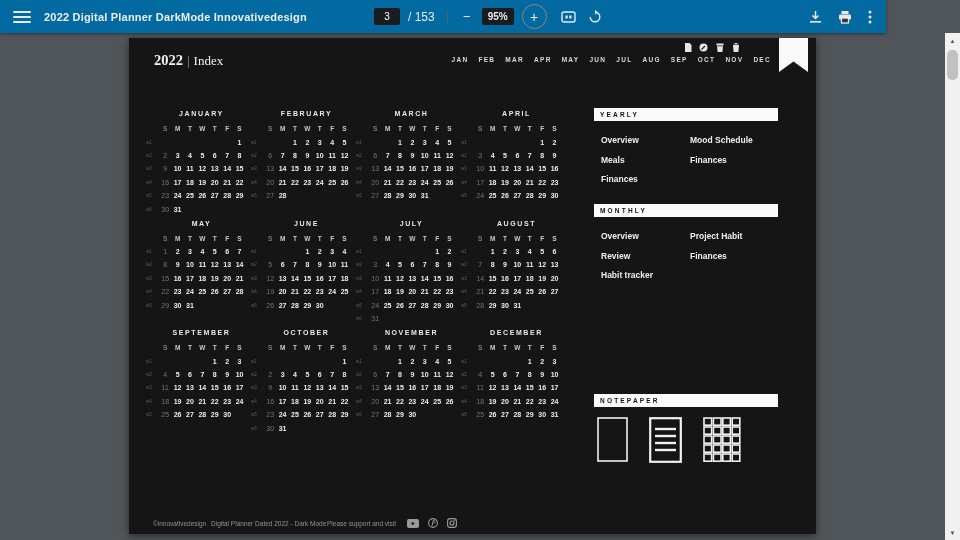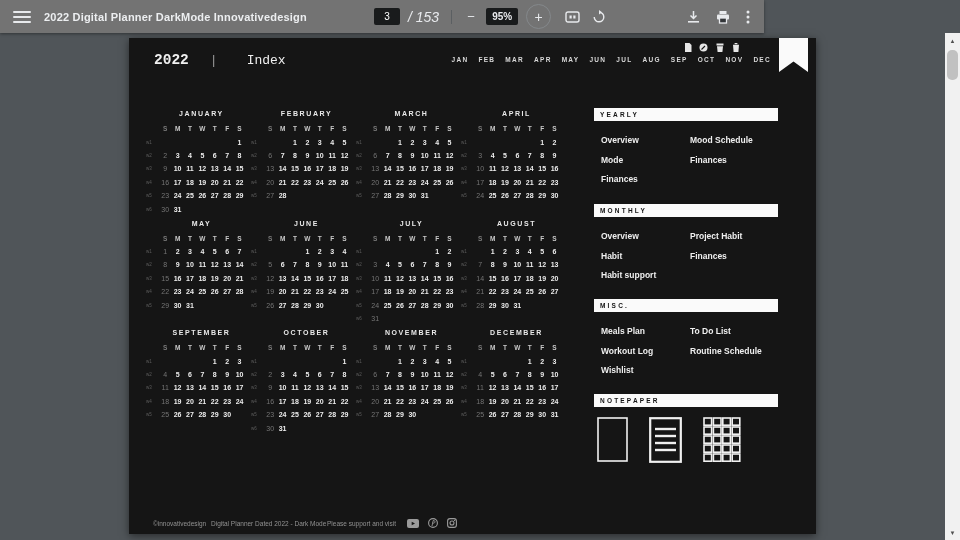--- a/index.html
+++ b/index.html
@@ -1,32 +1,32 @@
 <!DOCTYPE html>
 <html><head>
 <meta charset="utf-8">
 <style>
   * { margin:0; padding:0; box-sizing:border-box; }
   html,body { width:960px; height:540px; overflow:hidden; background:#505559;
     font-family:"Liberation Sans", sans-serif; }
 
   
-  .toolbar { position:relative; width:764px; height:33px; background:#737373;
+  .toolbar { position:relative; width:886px; height:33px; background:#0369a1;
     display:flex; align-items:center; color:#e8eaed; z-index:5;
     box-shadow:0 1px 3px rgba(0,0,0,.4); }
   .hamburger { width:18px; height:12px; margin:0 13px 0 13px; display:flex;
     flex-direction:column; justify-content:space-between; cursor:pointer; }
   .hamburger span { display:block; height:2px; background:#e8eaed; border-radius:1px; }
   .tb-title { font-size:11px; font-weight:600; letter-spacing:.2px; color:#eceef0; }
   .tb-center { position:absolute; left:374px; top:0; height:33px; display:flex;
     align-items:center; gap:8px; }
   .page-input { width:26px; height:17px; background:#191b1c; border:none; color:#fff;
     font-size:10px; text-align:center; border-radius:2px;
     font-family:"Liberation Sans", sans-serif; }
-  .page-total { font-size:14px; color:#e8eaed;font-style:italic; }
+  .page-total { font-size:12px; color:#e8eaed; }
   .tb-divider { width:1px; height:14px; background:#5b5f62; margin:0 4px; }
   .tb-btn { background:none; border:none; color:#e8eaed; cursor:pointer;
     display:flex; align-items:center; justify-content:center; padding:0; }
   .minus-btn { font-size:13px; width:14px; }
   .zoom-box { min-width:32px; height:17px; background:#191b1c; border-radius:2px;
     font-size:10px; font-weight:600; display:flex; align-items:center;
     justify-content:center; padding:0 4px; }
   .plus-btn { width:25px; height:25px; border:1.5px solid #84888b; border-radius:50%;
     font-size:14px; line-height:1; }
   .tb-right { position:absolute; right:0; top:0; height:33px; display:flex;
@@ -44,25 +44,25 @@
     cursor:pointer; }
   .sb-up { top:0; } .sb-down { bottom:0; }
   .sb-thumb { position:absolute; left:2px; top:17px; width:11px; height:30px;
     background:#c1c1c1; border-radius:5px; cursor:pointer; }
 
   
   .page { position:absolute; left:129px; top:5px; width:687px; height:496px;
     background:#151515; box-shadow:0 2px 8px rgba(0,0,0,.5); }
 
   .doc-header-title { position:absolute; left:25px; top:14px; color:#f0f0f0;
-    font-family:Liberation Mono, monospace; font-size:13px; display:flex;
-    align-items:baseline; gap:21px; }
+    font-family:Liberation Serif, serif; font-size:13px; display:flex;
+    align-items:baseline; gap:4px; }
   .doc-year { font-weight:bold; font-size:14.5px; }
   .doc-div { color:#9a9a9a; font-weight:300; }
-  .doc-index { font-size:13px;margin-left:8px; }
+  .doc-index { font-size:13px; }
 
   .month-tabs { position:absolute; right:45px; top:18px; display:flex; gap:10px; }
   .mtab { font-size:6.5px; font-weight:bold; letter-spacing:1.3px; color:#d9d9d9;
     cursor:pointer; }
 
   .header-icons { position:absolute; right:76px; top:4px; display:flex; gap:7px; }
   .header-icons .hi { width:9px; height:9px; display:flex; align-items:center;
     justify-content:center; cursor:pointer; }
 
   .bookmark { position:absolute; right:8px; top:0; width:29px; height:34px;
@@ -880,54 +880,40 @@
           </div>
         </div>
       </div>
 
     <div class="sidebar">
         <div class="side-sec" style="top: 0px;">
           <div class="side-bar">YEARLY</div>
           <div class="side-items">
             <div class="side-col left">
               <div class="side-item">Overview</div>
-              <div class="side-item">Mode</div>
+              <div class="side-item">Meals</div>
               <div class="side-item">Finances</div>
             </div>
             <div class="side-col right">
               <div class="side-item">Mood Schedule</div>
               <div class="side-item">Finances</div>
             </div>
           </div>
         </div>
         <div class="side-sec" style="top: 96px;">
           <div class="side-bar">MONTHLY</div>
           <div class="side-items">
             <div class="side-col left">
               <div class="side-item">Overview</div>
-              <div class="side-item">Habit</div>
-              <div class="side-item">Habit support</div>
+              <div class="side-item">Review</div>
+              <div class="side-item">Habit tracker</div>
             </div>
             <div class="side-col right">
               <div class="side-item">Project Habit</div>
               <div class="side-item">Finances</div>
-            </div>
-          </div>
-        </div>
-        <div class="side-sec" style="top: 191px;">
-          <div class="side-bar">MISC.</div>
-          <div class="side-items">
-            <div class="side-col left">
-              <div class="side-item">Meals Plan</div>
-              <div class="side-item">Workout Log</div>
-              <div class="side-item">Wishlist</div>
-            </div>
-            <div class="side-col right">
-              <div class="side-item">To Do List</div>
-              <div class="side-item">Routine Schedule</div>
             </div>
           </div>
         </div>
         <div class="side-sec" style="top: 286px;">
           <div class="side-bar">NOTEPAPER</div>
           <div class="notepaper-icons">
             <span class="np">
               <span style="display: block;"><svg width="31" height="45" viewBox="0 0 31 45">
                   <rect x="1" y="1" width="29" height="43" fill="none" stroke="#f0f0f0" stroke-width="1.6"></rect>
                 </svg></span>

